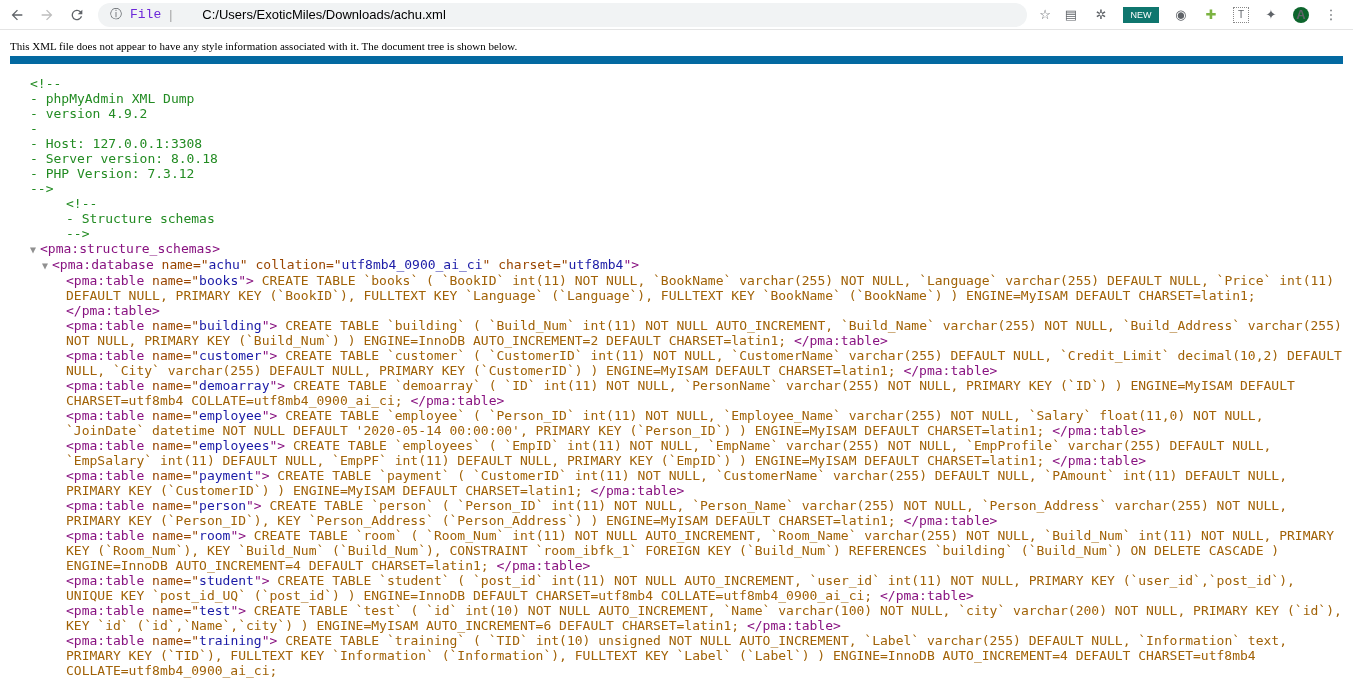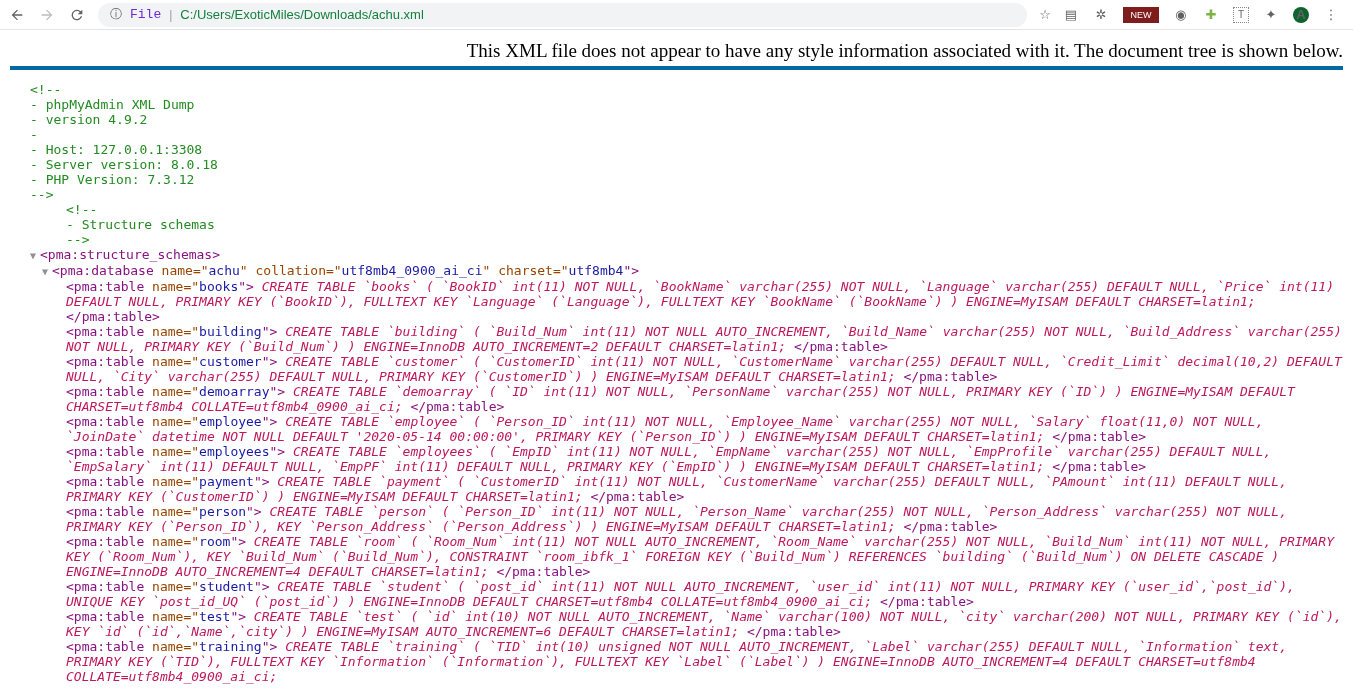--- a/index.html
+++ b/index.html
@@ -4,33 +4,33 @@
 <style>
 * { margin: 0; padding: 0; box-sizing: border-box; }
 body { font-family: Arial, sans-serif; font-size: 13px; background: #fff; width: 1353px; }
 .toolbar { display: flex; align-items: center; height: 30px; padding: 0 8px; gap: 12px; background: #fff; border-bottom: 1px solid #e4e4e4; }
 .nav-btn { width: 18px; height: 18px; display: flex; align-items: center; justify-content: center; color: #5f6368; cursor: pointer; }
 .nav-btn.disabled { color: #bdbdbd; }
 .addr-bar { flex: 1; display: flex; align-items: center; background: #f1f3f4; border-radius: 14px; height: 24px; padding: 0 12px; gap: 8px; }
 .addr-bar .info { color: #5f6368; font-size: 12px; }
 .addr-bar .file-label { color: #6d28d9; font-size: 13px; font-family: Liberation Mono, monospace; }
 .addr-bar .divider { color: #9e9e9e; font-size: 12px; }
-.addr-bar .url { color: #15803d; font-size: 13px; }
+.addr-bar .url { color: #000000; font-size: 13px; margin-left: 22px; }
 .ext-icons { display: flex; align-items: center; gap: 14px; padding-right: 6px; }
 .ext-icons span { width: 16px; height: 16px; display: flex; align-items: center; justify-content: center; color: #5f6368; font-size: 13px; }
 .avatar { width: 20px; height: 20px; border-radius: 50%; background: #0d652d; color: #fff; display: flex; align-items: center; justify-content: center; font-size: 11px; font-weight: bold; }
 .menu-dots { color: #5f6368; font-size: 16px; }
 .content { padding: 8px 10px; }
-.notice { font-family: "Times New Roman", serif; font-size: 19px; color: #000; padding: 2px 0 4px 0; border-bottom: 4px solid #0369a1; margin-bottom: 12px; text-align: right; }
+.notice { font-family: "Times New Roman", serif; font-size: 11px; color: #000; padding: 2px 0 4px 0; border-bottom: 8px solid #0369a1; margin-bottom: 12px; }
 .xml { font-family: Consolas, monospace; font-size: 13px; line-height: 15px; color: #000; }
 .xml .comment { color: #228B22; }
 .xml .tag { color: #881280; }
 .xml .attr { color: #994500; }
 .xml .val { color: #1a1aa6; }
-.xml .txt { color: #be185d; font-style: italic; }
+.xml .txt { color: #a16207; }
 .indent1 { padding-left: 8px; }
 .indent2 { padding-left: 20px; }
 .indent3 { padding-left: 32px; }
 .indent4 { padding-left: 44px; }
 .indent5 { padding-left: 56px; }
 .twisty { display: inline-block; width: 10px; color: #909090; font-size: 10px; margin-left: -12px; }
 .line { white-space: normal; word-break: break-word; }
 .wrapped { padding-left: 56px; }
 svg { display: block; }
 </style>
@@ -56,21 +56,21 @@
   <div class="addr-bar">
     <span class="info">ⓘ</span>
     <span class="file-label">File</span>
     <span class="divider">|</span>
     <span class="url">C:/Users/ExoticMiles/Downloads/achu.xml</span>
   </div>
   <span style="color:#5f6368;">☆</span>
   <div class="ext-icons">
     <span>▤</span>
     <span>✲</span>
-    <span style="font-size:9px;background:#7f1d1d;color:#fff;padding:1px 18px;">NEW</span>
+    <span style="font-size:9px;background:#0f766e;color:#fff;padding:1px 18px;">NEW</span>
     <span>◉</span>
     <span style="color:#7cb342;">✚</span>
     <span style="border:1px dotted #888;font-size:10px;">T</span>
     <span>✦</span>
     <span class="avatar">A</span>
     <span class="menu-dots">⋮</span>
   </div>
 </div>
 
 <div class="content">

